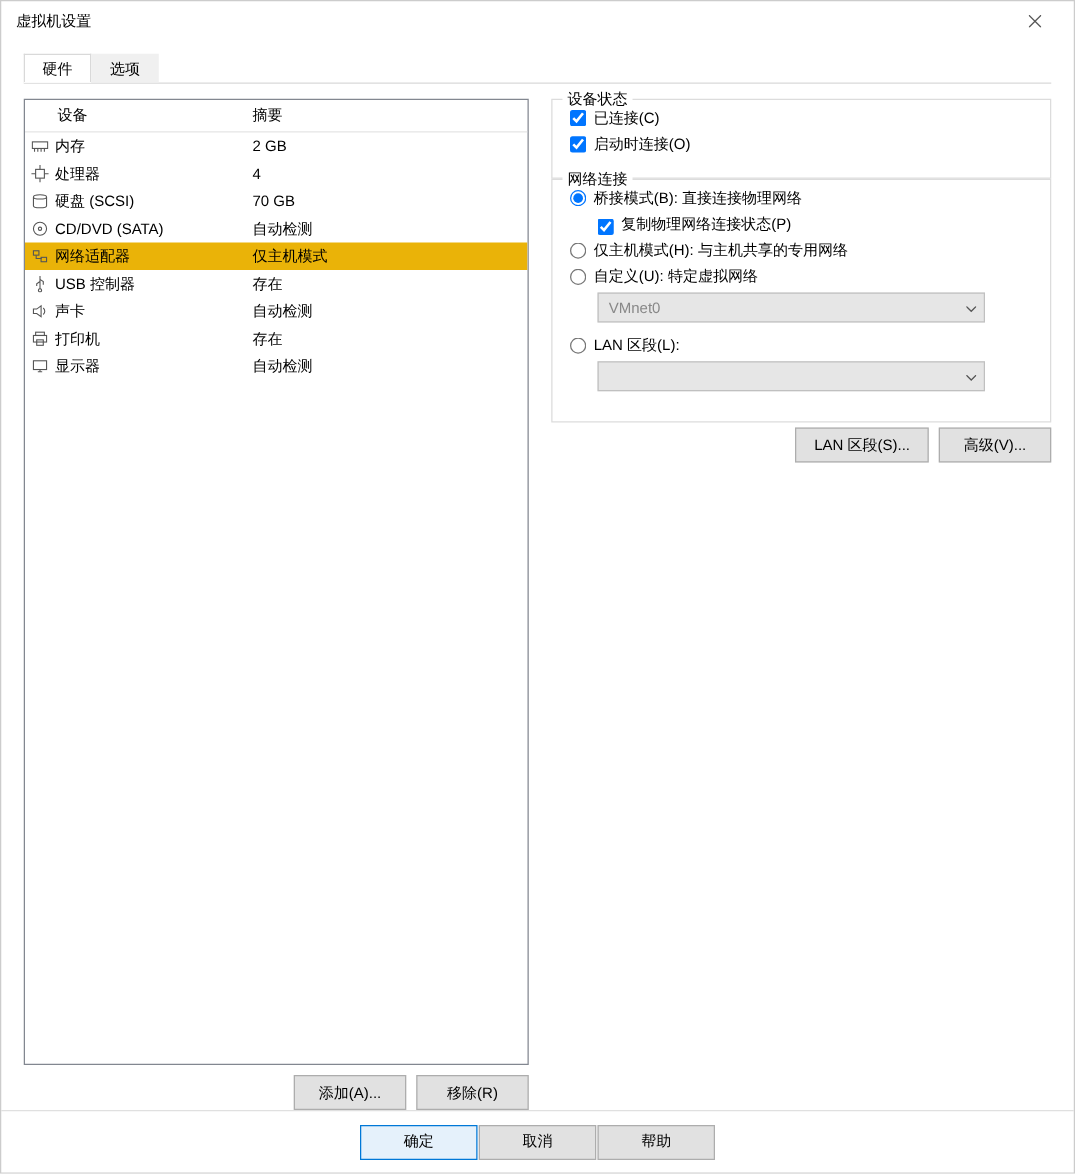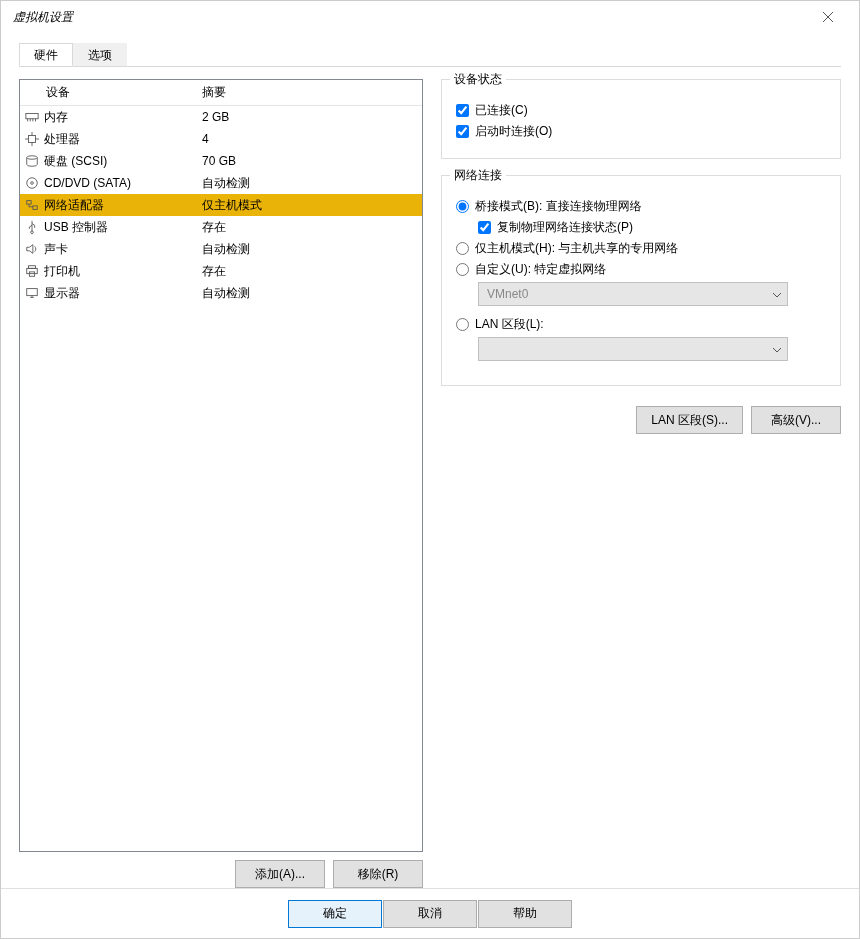--- a/index.html
+++ b/index.html
@@ -1,19 +1,19 @@
 <!DOCTYPE html>
 <html><head>
 <meta charset="utf-8">
 <style>
 * { box-sizing: border-box; font-family: "Microsoft YaHei", "Segoe UI", Tahoma, sans-serif; font-size: 12px; }
 body { margin: 0; background: #fff; color: #000; }
 .window { width: 860px; height: 939px; background: #fff; display: flex; flex-direction: column; border: 1px solid #ccc; }
 .titlebar { height: 32px; display: flex; align-items: center; padding: 0 8px 0 12px; }
-.titlebar .title { flex: 1; font-style: italic; }
+.titlebar .title { flex: 1; }
 .titlebar .close { width: 46px; height: 32px; display: flex; align-items: center; justify-content: center; cursor: pointer; }
 
 .content-area { flex: 1; padding: 10px 18px 0 18px; display: flex; flex-direction: column; }
 
 .tabs { display: flex; border-bottom: 1px solid #d9d9d9; height: 24px; }
 .tab { padding: 3px 14px 4px; border: 1px solid transparent; border-bottom: none; cursor: pointer; position: relative; top: 0; background: #f0f0f0; }
 .tab.active { background: #fff; border-color: #d9d9d9; border-bottom: 1px solid #fff; }
 
 .tab-body { flex: 1; display: flex; gap: 18px; padding-top: 12px; }
 
@@ -28,26 +28,26 @@
 .list-row .icon-cell { width: 24px; display: flex; align-items: center; justify-content: center; }
 .list-row .dev-name { width: 150px; padding-right: 4px; white-space: nowrap; }
 .list-row .dev-summary { flex: 1; padding-left: 8px; }
 .icon-cell svg { width: 14px; height: 14px; }
 
 .left-buttons { display: flex; gap: 8px; justify-content: flex-end; margin-top: 8px; }
 .btn { min-width: 90px; height: 28px; padding: 0 14px; background: #e1e1e1; border: 1px solid #adadad; cursor: pointer; display: inline-flex; align-items: center; justify-content: center; }
 
 .right-panel { flex: 1; display: flex; flex-direction: column; }
 
-.groupbox { border: 1px solid #dcdcdc; margin-bottom: 16px; padding: 18px 14px 14px; position: relative; }
+.groupbox { border: 1px solid #dcdcdc; padding: 2px 14px 14px; position: relative; }
 .groupbox .legend { position: absolute; top: -9px; left: 8px; background: #fff; padding: 0 4px; }
 
 .check-row, .radio-row { display: flex; align-items: center; margin: 4px 0; }
 .check-row input, .radio-row input { margin: 0 6px 0 0; }
-.sub-check { margin-left: 22px; }
+.sub-check { margin-left: 22px; align-items: flex-end; }
 
 .combo { width: 310px; height: 24px; background: #e6e6e6; border: 1px solid #c0c0c0; padding: 0 20px 0 8px; display: flex; align-items: center; color: #6d6d6d; position: relative; margin: 2px 0 10px 22px; }
 .combo.disabled { background: #e6e6e6; color: #888; text-align: center; }
 .combo .chev { position: absolute; right: 6px; top: 50%; transform: translateY(-50%); }
 
 .right-buttons { display: flex; gap: 8px; justify-content: flex-end; margin-top: 4px; }
 
 .footer { height: 50px; border-top: 1px solid #e0e0e0; display: flex; align-items: center; justify-content: center; gap: 1px; padding: 0 18px; margin-top: auto; }
 .footer .btn { min-width: 94px; }
 .btn.default { border-color: #0078d7; background: #e5f1fb; }

